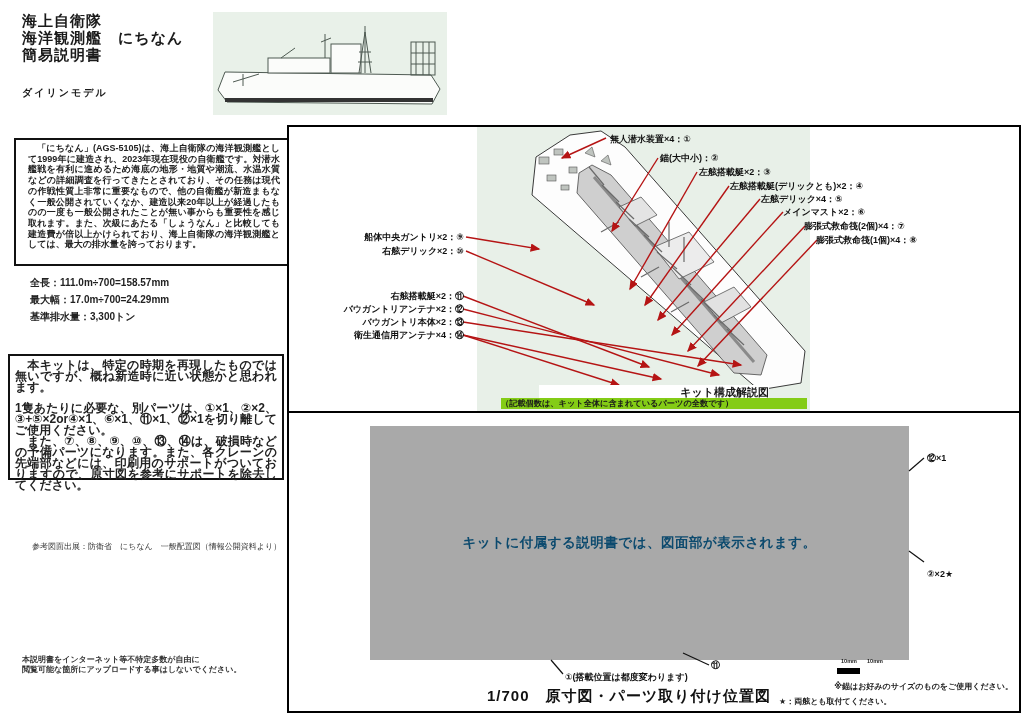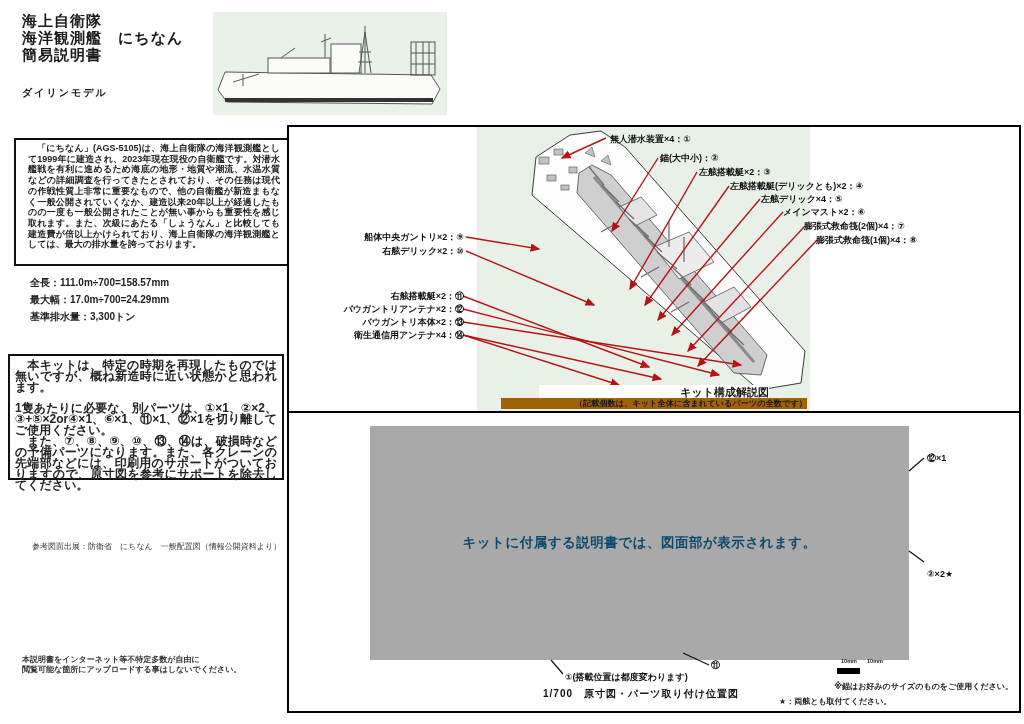--- a/index.html
+++ b/index.html
@@ -27,30 +27,30 @@
   .kit-box .para{margin:0 0 0 0;}
   .kit-box .gap{height:10px;}
   .source-note{left:32px;top:541px;width:250px;font-size:8px;font-weight:400;color:#333;}
   .footer-note{left:22px;top:655px;width:260px;font-size:8px;line-height:10px;font-weight:600;color:#333;}
   
   .panel-top{left:287px;top:125px;width:730px;height:284px;border:2px solid #000;background:#fff;}
   .panel-bottom{left:287px;top:411px;width:730px;height:298px;border:2px solid #000;background:#fff;}
   .klabel{position:absolute;font-size:9px;font-weight:700;color:#111;white-space:nowrap;}
   .klabel-r{position:absolute;font-size:9px;font-weight:700;color:#111;white-space:nowrap;left:5px;width:170px;text-align:right;}
   .kit-caption{position:absolute;left:250px;top:258px;width:230px;text-align:right;background:#fff;font-size:11px;font-weight:700;}
-  .kit-caption-sub{position:absolute;left:212px;top:271px;width:306px;text-align:right;background:#a16207;font-size:8.2px;font-weight:600;}
+  .kit-caption-sub{position:absolute;left:212px;top:271px;width:306px;text-align:left;background:#84cc16;font-size:8.2px;font-weight:600;}
   
   .gray-box{
     position:absolute;left:81px;top:13px;width:539px;height:234px;background:#a9a9a9;
     display:flex;align-items:center;justify-content:center;
   }
   .gray-box .ph{font-size:13.5px;font-weight:600;color:#0c4a6e;letter-spacing:0.5px;}
   .plabel{position:absolute;font-size:9px;font-weight:700;color:#111;white-space:nowrap;}
   .scale-label{position:absolute;font-size:5.5px;font-weight:600;color:#222;width:26px;text-align:center;}
-  .bottom-caption{position:absolute;left:192px;top:274px;width:320px;text-align:center;font-size:10px;font-weight:600;color:#111;letter-spacing:1px;}
+  .bottom-caption{position:absolute;left:180px;top:274px;width:320px;text-align:center;font-size:15px;font-weight:600;color:#111;letter-spacing:1px;}
   .note-anchor{position:absolute;right:6px;top:268px;font-size:8px;font-weight:600;color:#222;white-space:nowrap;}
   .note-star{position:absolute;left:490px;top:283px;font-size:8px;font-weight:700;color:#222;white-space:nowrap;}
   svg{display:block;}
 </style>
 </head>
 <body>
 
 <div class="abs" style="left:22px;top:12px;">
   <div class="title-line">海上自衛隊</div>
   <div class="title-line">海洋観測艦　にちなん</div>

